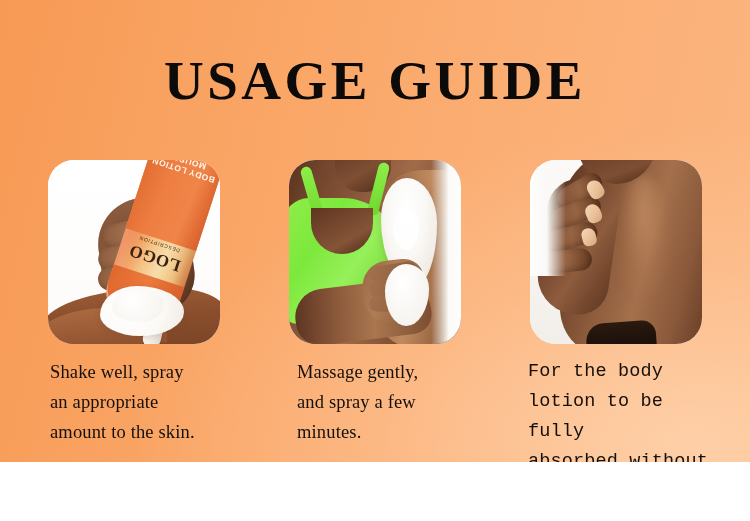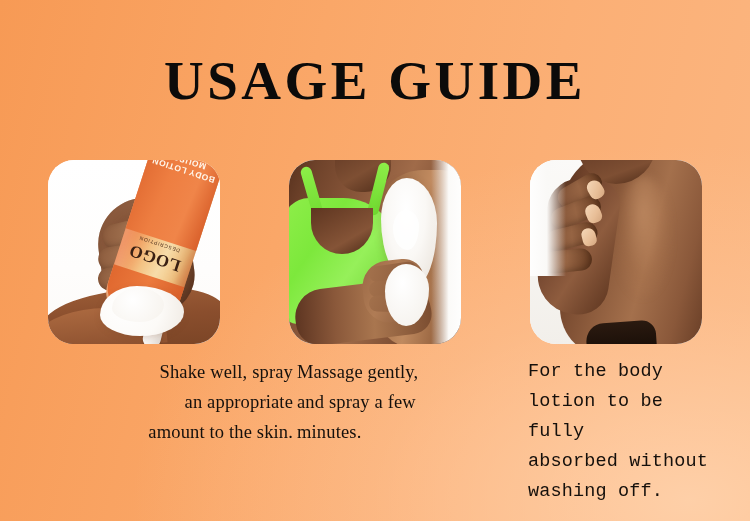--- a/index.html
+++ b/index.html
@@ -9,21 +9,21 @@
   body {
     width: 750px;
     height: 521px;
     overflow: hidden;
     font-family: "Liberation Serif", "DejaVu Serif", serif;
   }
 
   #poster {
     position: relative;
     width: 750px;
-    height: 521px;
+    height: 462px;
     background:
       radial-gradient(120% 110% at 92% 96%, rgba(255,212,175,0.85) 0%, rgba(255,205,165,0.35) 35%, rgba(255,195,150,0.0) 62%),
       linear-gradient(103deg, #F79A55 0%, #FAA768 38%, #FBAF75 66%, #FBB681 100%);
     overflow: hidden;
   }
 
   
   .title {
     position: absolute;
     left: 0;
@@ -327,21 +327,21 @@
     display: flex;
   }
   .caption {
     font-family: "Liberation Serif", "DejaVu Serif", serif;
     font-size: 18.5px;
     line-height: 30px;
     color: #15100C;
     letter-spacing: 0.15px;
     white-space: pre-line;
   }
-  .cap1 { width: 243px; padding-left: 2px; text-align: right; }
+  .cap1 { width: 243px; padding-left: 2px; }
   .cap2 { width: 228px; padding-left: 4px; }
   .cap3 { width: 200px; padding-left: 3px; font-family: Liberation Mono, monospace; }
 </style>
 </head>
 <body>
 
 <div id="poster">
 
   <div class="title">USAGE GUIDE</div>
 

